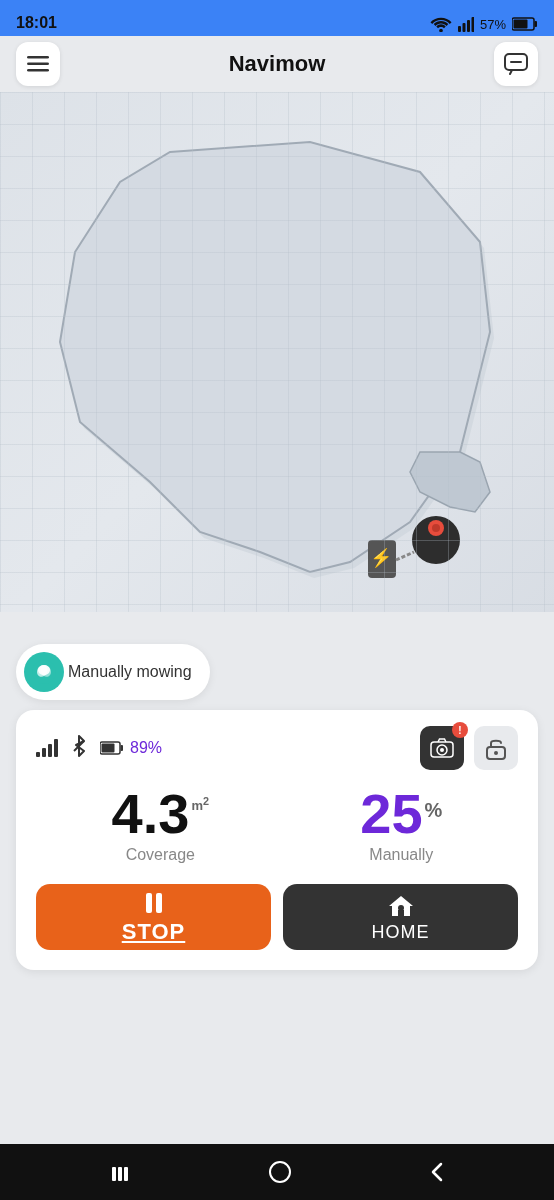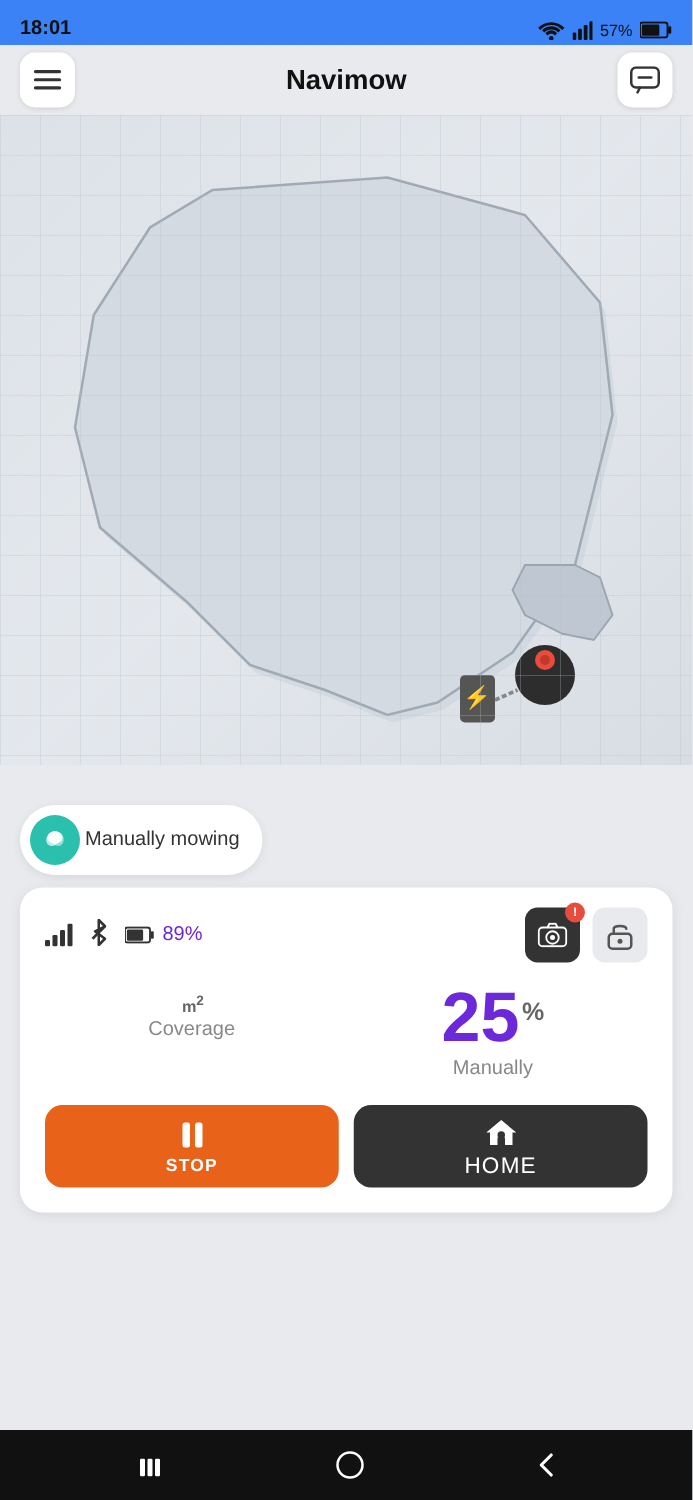--- a/index.html
+++ b/index.html
@@ -248,24 +248,25 @@
       border-radius: 14px;
       height: 66px;
       display: flex;
       flex-direction: column;
       align-items: center;
       justify-content: center;
       cursor: pointer;
       gap: 2px;
     }
     .stop-btn-label {
-      font-size: 14px;
+      font-size: 22px;
       font-weight: 700;
       color: white;
       letter-spacing: 1px;
+      text-decoration: underline;
     }
     .home-btn {
       flex: 1;
       background: #333;
       border: none;
       border-radius: 14px;
       height: 66px;
       display: flex;
       flex-direction: column;
       align-items: center;
@@ -437,20 +438,21 @@
           <path d="M6 11 L6 7 C6 4 16 4 16 7" fill="none" stroke="#555" stroke-width="2" stroke-linecap="round"></path>
           <circle cx="11" cy="17" r="2" fill="#555"></circle>
         </svg>
       </div>
     </div>
   </div>
 
   <div class="stats-row">
     <div class="stat-item">
       <div class="stat-value">
+        <span style="font-size:56px;font-weight:800;color:#111;line-height:1">4.3</span>
         <span style="font-size:13px;color:#666;margin-top:10px;margin-left:2px;line-height:1">m<sup>2</sup></span>
       </div>
       <div class="stat-label">Coverage</div>
     </div>
     <div class="stat-item">
       <div class="stat-value">
         <span style="font-size:56px;font-weight:800;color:#6d28d9;line-height:1">25</span>
         <span style="font-size:20px;color:#666;margin-top:14px;margin-left:2px;line-height:1">%</span>
       </div>
       <div class="stat-label">Manually</div>

